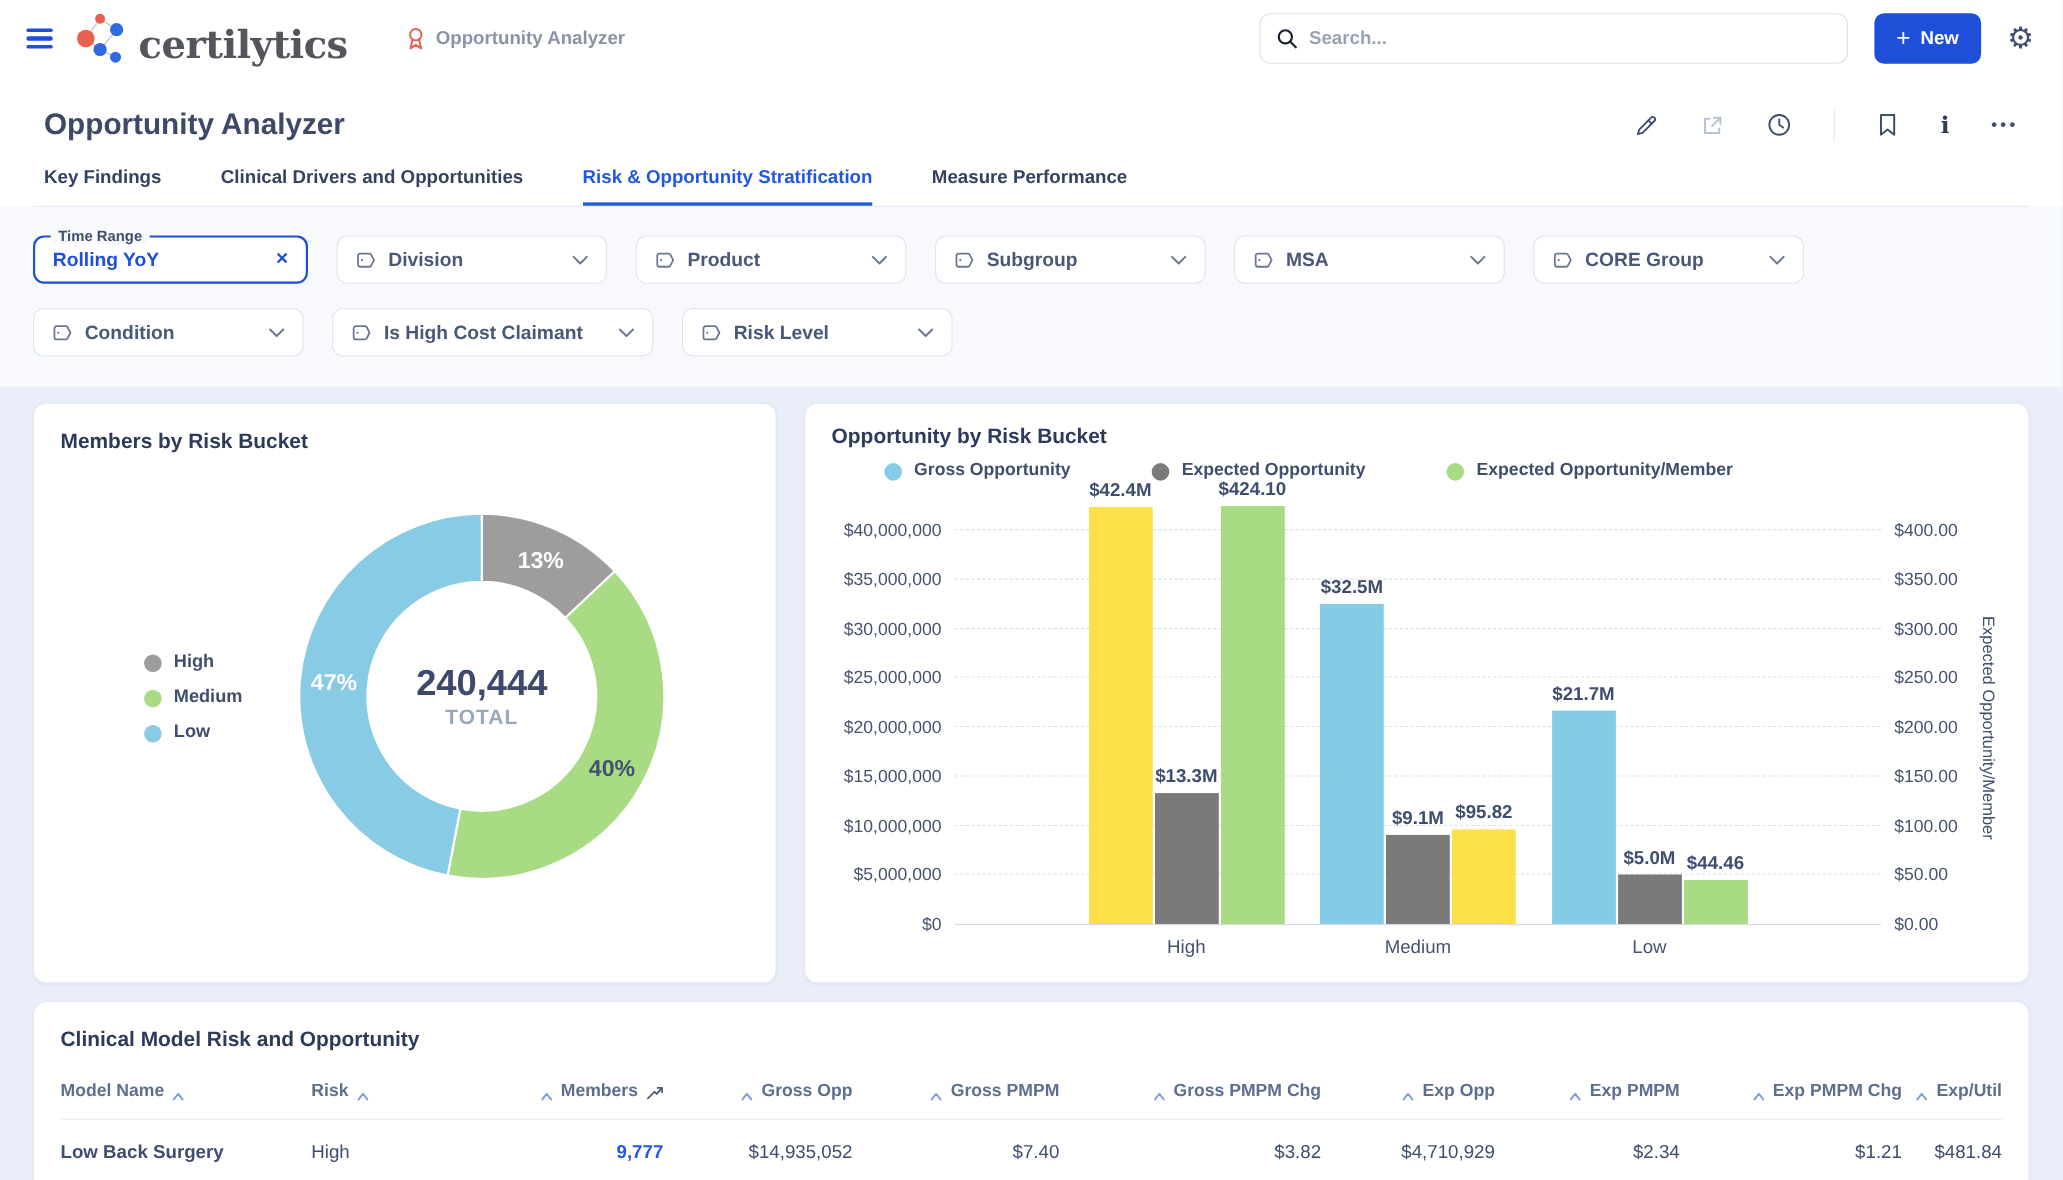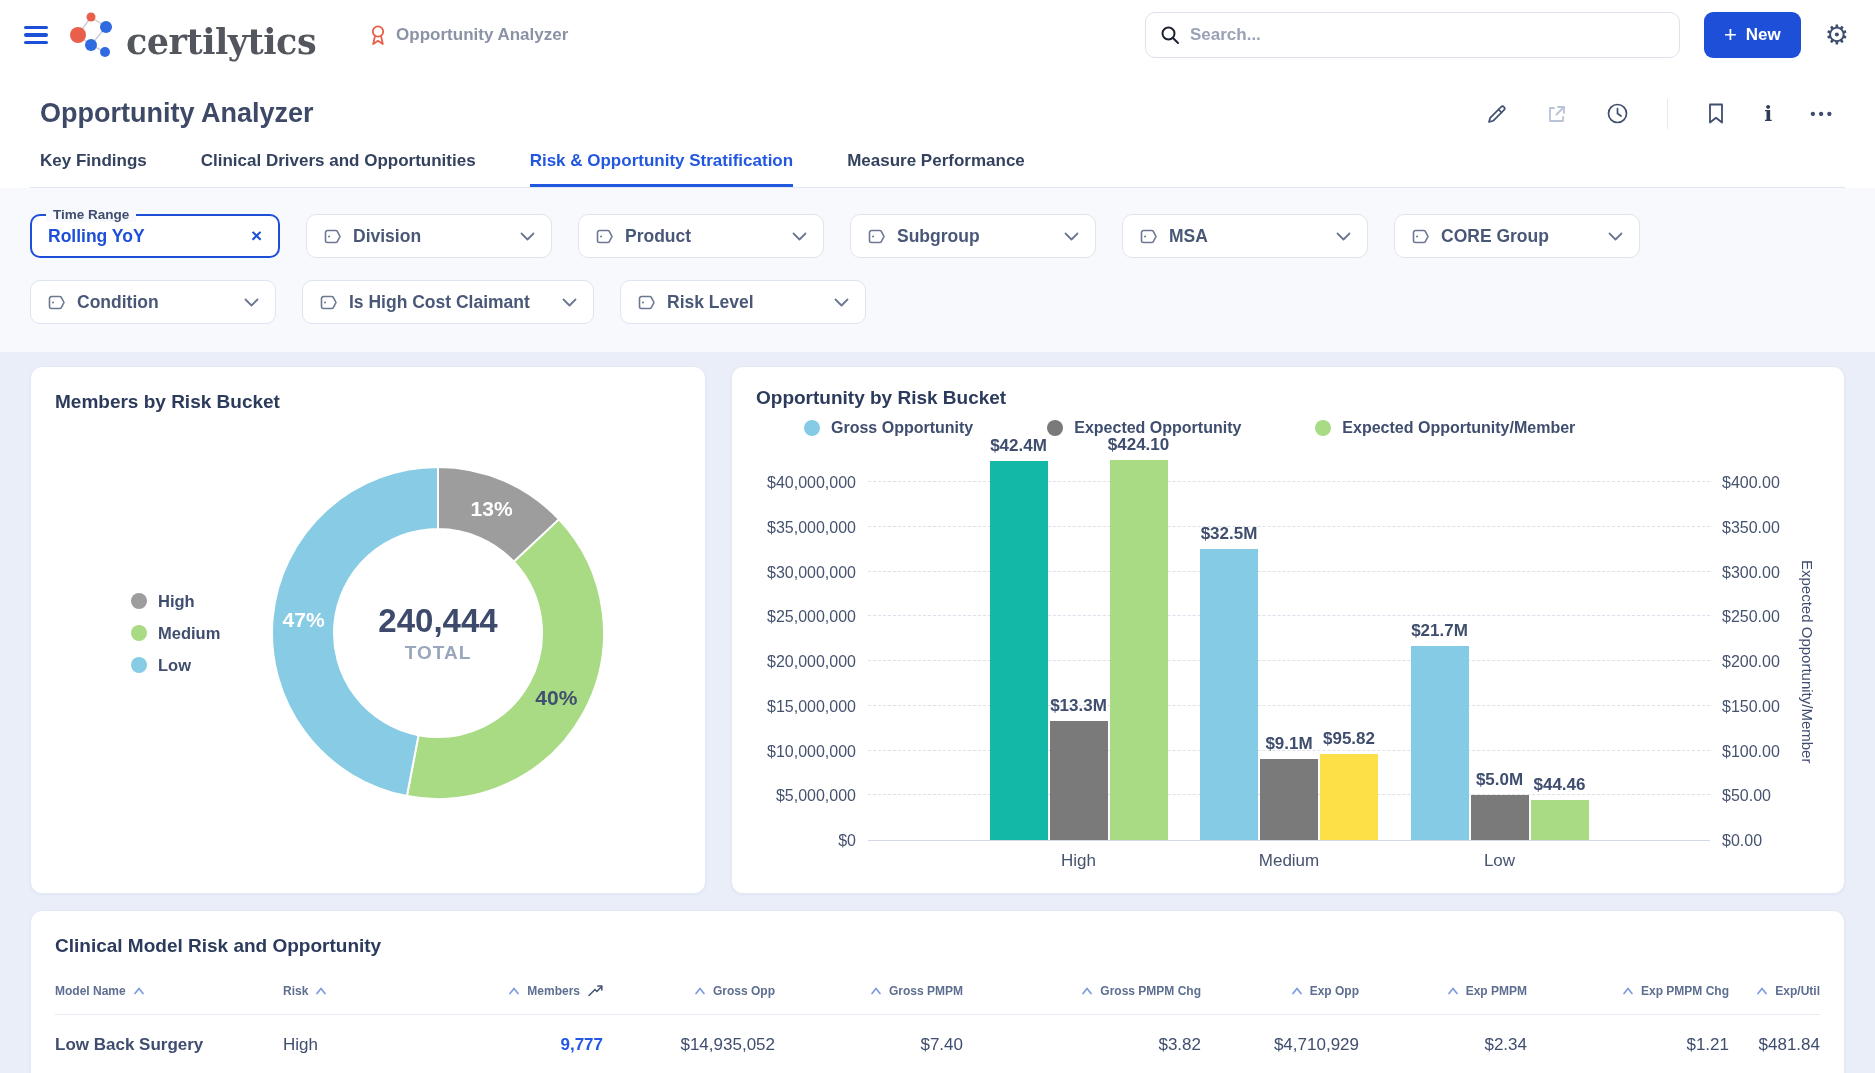--- a/index.html
+++ b/index.html
@@ -50,21 +50,21 @@
   
   .content { padding:14px 30px 0 30px; }
   .cards-row { display:flex; gap:25px; }
   .card { background:#fff; border:1px solid #e4e9f4; border-radius:12px; box-shadow:0 1px 3px rgba(40,60,100,.05); }
   .card-title { font-size:19px; font-weight:700; color:#2c3a5c; }
 
   
   .donut-card { width:676px; height:528px; padding:24px 24px; }
   .donut-body { display:flex; align-items:center; height:440px; }
   .donut-legend { width:150px; margin-left:28px; display:flex; flex-direction:column; gap:13px; }
-  .legend-item { display:flex; align-items:center; gap:11px; cursor:pointer;padding-left:48px; }
+  .legend-item { display:flex; align-items:flex-end; gap:11px; cursor:pointer;padding-left:48px; }
   .legend-dot { width:16px; height:16px; border-radius:50%; flex:none; }
   .legend-label { font-size:16.5px; font-weight:600; color:#3f4d6e; }
   .donut-wrap { position:relative; width:350px; height:350px; margin-left:30px; }
   .donut-center { position:absolute; inset:0; display:flex; flex-direction:column; align-items:center; justify-content:center; pointer-events:none; }
   .donut-total { font-size:33px; font-weight:800; color:#3d4a6b; }
   .donut-caption { font-size:19px; font-weight:600; color:#9aa6bb; letter-spacing:1px; margin-top:2px; }
 
   
   .chart-card { flex:1; height:528px; padding:20px 24px; }
   .bar-legend { display:flex; gap:26px; margin-top:10px; }
@@ -83,21 +83,21 @@
   .bar-label { position:absolute; bottom:100%; left:50%; transform:translateX(-50%); margin-bottom:5px; font-size:17px; font-weight:700; color:#3f4d6e; white-space:nowrap; }
   .y-right-title { width:26px; height:358px; display:flex; align-items:center; justify-content:center; }
   .y-right-title span { writing-mode:vertical-rl; font-size:15px; color:#3f4d6e; white-space:nowrap; }
   .x-labels { position:relative; height:30px; margin:10px 110px 0 112px; }
   .x-label { position:absolute; transform:translateX(-50%); font-size:17px; color:#46536f; }
 
   
   .table-card { margin-top:16px; padding:24px 24px; height:220px; }
   .trow { display:grid; grid-template-columns:228px 145px 175px 172px 188px 238px 158px 168px 202px 1fr; align-items:center; }
   .thead { margin-top:26px; padding-bottom:16px; border-bottom:1px solid #e6ebf4; }
-  .th { font-size:12px; font-weight:600; color:#5d6e90; display:flex; align-items:center; gap:7px; cursor:pointer; }
+  .th { font-size:16px; font-weight:600; color:#5d6e90; display:flex; align-items:flex-end; gap:7px; cursor:pointer; }
   .th.right, .td.right { justify-content:flex-end; text-align:right; }
   .td { font-size:17px; color:#3f4d6e; display:flex; }
   .tbody-row { padding:20px 0 18px 0; }
   .td.name { font-weight:600; }
   .td .link { color:#2457e5; font-weight:700; cursor:pointer; }
   .caret-svg, .trend-svg { display:inline-flex; }
 </style>
 </head>
 <body>
 
@@ -366,21 +366,21 @@
         <div class="plot" id="plot">
             <div class="gridline" style="bottom:44.75px"></div>
             <div class="gridline" style="bottom:89.5px"></div>
             <div class="gridline" style="bottom:134.25px"></div>
             <div class="gridline" style="bottom:179px"></div>
             <div class="gridline" style="bottom:223.75px"></div>
             <div class="gridline" style="bottom:268.5px"></div>
             <div class="gridline" style="bottom:313.25px"></div>
             <div class="gridline" style="bottom:358px"></div>
             <div class="bar-group" style="left:25%">
-              <div class="bar" style="height:379.5px;background:#14b8a6">
+              <div class="bar" style="height:379.5px;background:#fde047">
                 <span class="bar-label">$42.4M</span>
               </div>
               <div class="bar" style="height:119.0px;background:#7a7a7a">
                 <span class="bar-label">$13.3M</span>
               </div>
               <div class="bar" style="height:379.6px;background:#a9da84">
                 <span class="bar-label">$424.10</span>
               </div>
             </div>
             <div class="bar-group" style="left:50%">

